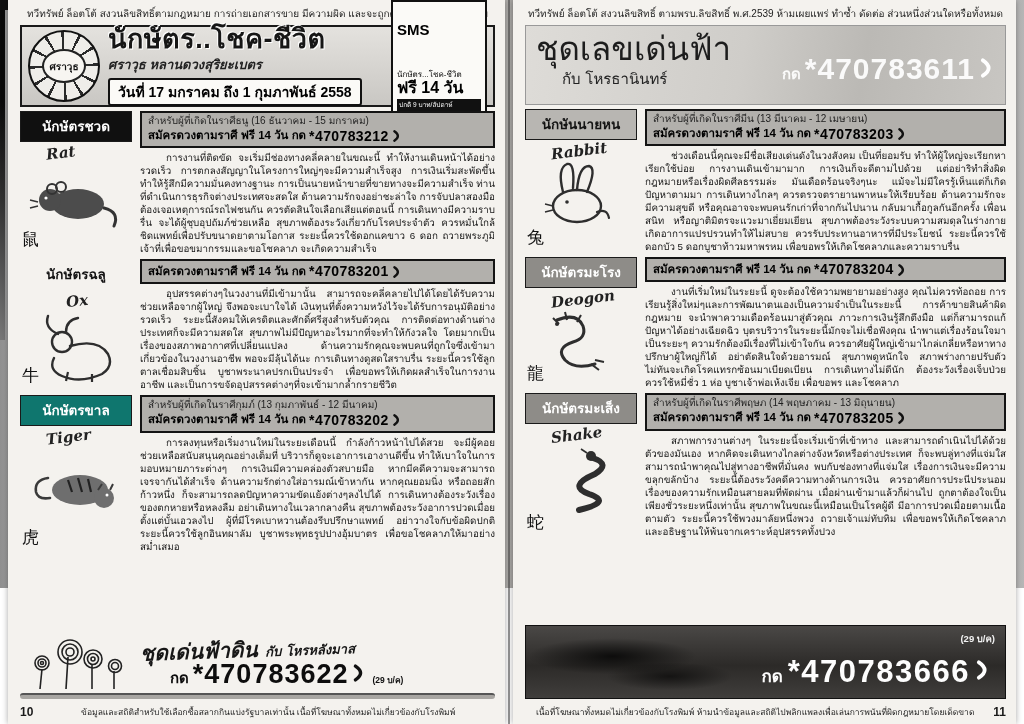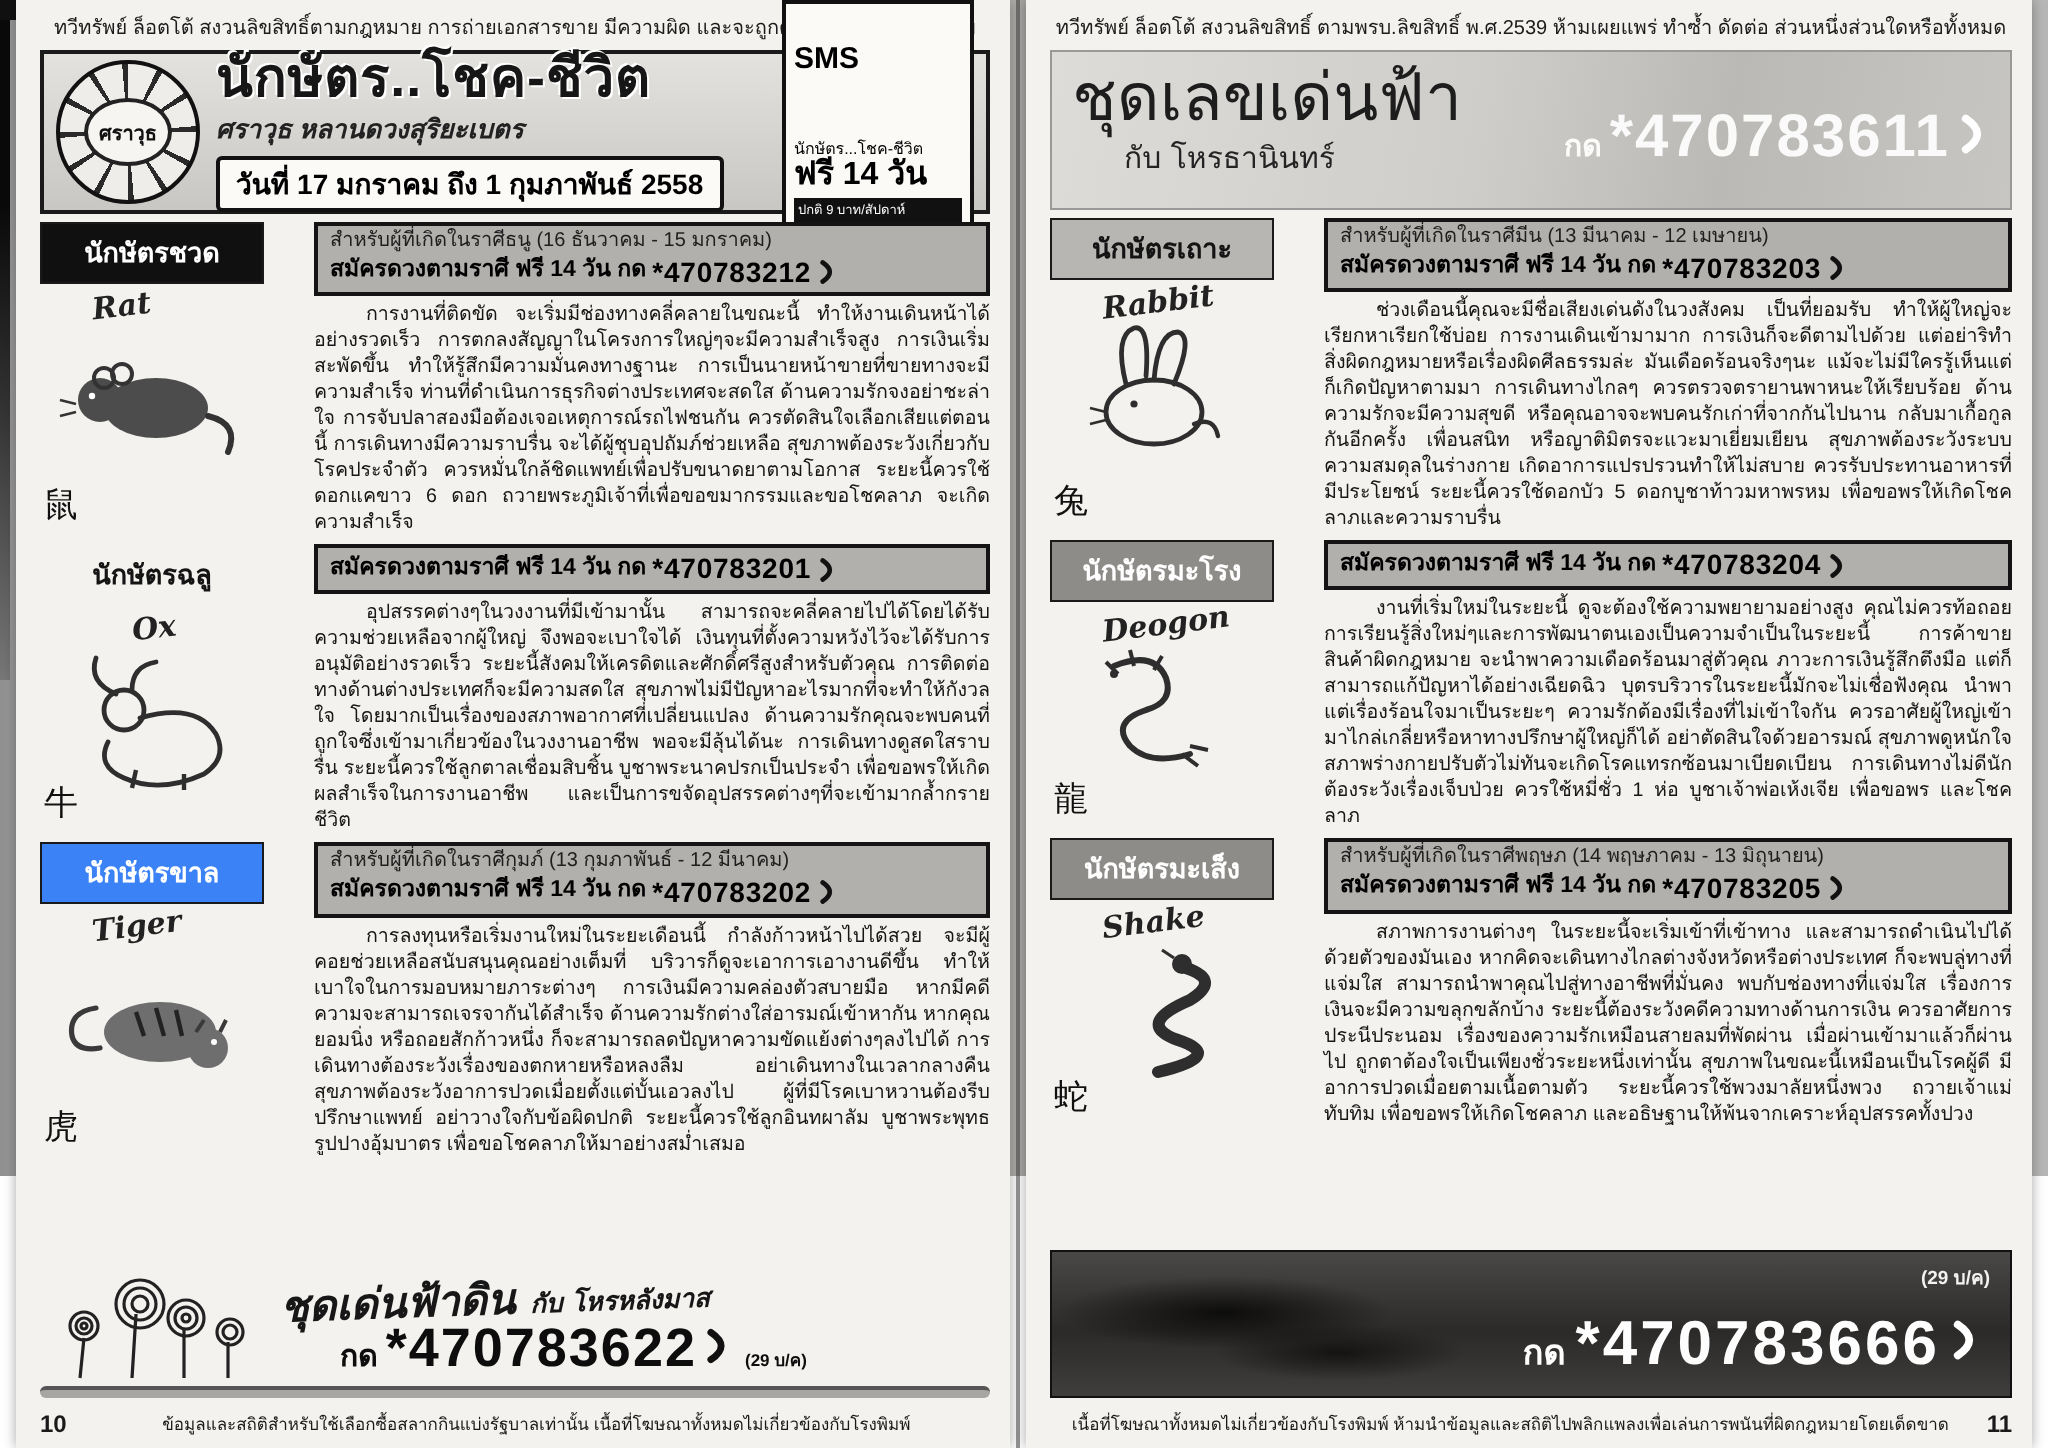--- a/index.html
+++ b/index.html
@@ -45,21 +45,21 @@
   .banner-r { position:relative; border:1px solid #999; height:80px;
     background:linear-gradient(100deg,#dedcd8 0%,#cfcdc9 45%,#bbb9b5 70%,#c8c6c2 100%); padding:6px 10px; }
   .banner-r-title { font-size:33px; color:#1d1d1d; line-height:1; font-family:"DejaVu Serif",serif; }
   .banner-r-sub { font-size:15px; color:#232323; margin:2px 0 0 26px; font-family:"DejaVu Serif",serif; }
   .banner-r-call { position:absolute; right:8px; top:26px; color:rgba(255,255,255,.92);
     font-weight:800; display:flex; align-items:baseline; gap:4px; }
   .banner-r-call .kd { font-size:15px; }
   .banner-r-call .num { font-size:30px; letter-spacing:1px; }
 
   
-  .section { display:flex; gap:25px; }
+  .section { display:flex; gap:8px; }
   .sec-left { width:112px; flex:none; display:flex; flex-direction:column; align-items:center; }
   .sec-chip { width:100%; text-align:center; font-weight:800; font-size:13.5px;
     padding:3px 0 4px; border:1px solid #1a1a1a; }
   .animal { position:relative; width:100%; flex:1; margin-top:2px; }
   .animal-en { position:absolute; left:26px; top:0; font-family:"DejaVu Serif",serif;
     font-style:italic; font-weight:bold; font-size:15px; color:#222; transform:rotate(-7deg); }
   .animal-cn { position:absolute; left:2px; bottom:4px; font-size:17px; color:#111; }
   .animal svg { position:absolute; left:8px; top:20px; }
   .sec-right { flex:1; min-width:0; }
   .sub-box { background:#b2b0ac; border:2px solid #141414; padding:2px 6px; margin-bottom:3px; }
@@ -192,21 +192,21 @@
                   </svg>
                 </span>
             </div>
           </div>
           <div class="body-text">อุปสรรคต่างๆในวงงานที่มีเข้ามานั้น สามารถจะคลี่คลายไปได้โดยได้รับความช่วยเหลือจากผู้ใหญ่ จึงพอจะเบาใจได้ เงินทุนที่ตั้งความหวังไว้จะได้รับการอนุมัติอย่างรวดเร็ว ระยะนี้สังคมให้เครดิตและศักดิ์ศรีสูงสำหรับตัวคุณ การติดต่อทางด้านต่างประเทศก็จะมีความสดใส สุขภาพไม่มีปัญหาอะไรมากที่จะทำให้กังวลใจ โดยมากเป็นเรื่องของสภาพอากาศที่เปลี่ยนแปลง ด้านความรักคุณจะพบคนที่ถูกใจซึ่งเข้ามาเกี่ยวข้องในวงงานอาชีพ พอจะมีลุ้นได้นะ การเดินทางดูสดใสราบรื่น ระยะนี้ควรใช้ลูกตาลเชื่อมสิบชิ้น บูชาพระนาคปรกเป็นประจำ เพื่อขอพรให้เกิดผลสำเร็จในการงานอาชีพ และเป็นการขจัดอุปสรรคต่างๆที่จะเข้ามากล้ำกรายชีวิต</div>
         </div>
       </div>
 
       <div class="section">
         <div class="sec-left">
-          <div class="sec-chip" style="background: #3b82f6; color: rgb(255, 255, 255); text-align: center;">นักษัตรขาล</div>
+          <div class="sec-chip" style="background: #0f766e; color: rgb(255, 255, 255); text-align: center;">นักษัตรขาล</div>
           <div class="animal">
             <span class="animal-en">Tiger</span>
             <span class="animal-cn">虎</span>
             <svg class="sketch" width="92" height="66" viewBox="0 0 92 66">
               <path d="M20 30 q-14 2 -12 14 q2 8 14 6" fill="none" stroke="#3a3a3a" stroke-width="2.6" stroke-linecap="round"></path>
               <ellipse cx="52" cy="42" rx="28" ry="15" fill="#6e6e6e"></ellipse>
               <circle cx="76" cy="50" r="10" fill="#6e6e6e"></circle>
               <path d="M40 32 l4 12 M50 30 l4 14 M60 31 l3 13" stroke="#222" stroke-width="2.2"></path>
               <circle cx="79" cy="47" r="1.5" fill="#fff"></circle>
               <path d="M70 42 l4 -6 M82 42 l3 -6" stroke="#3a3a3a" stroke-width="2"></path>
@@ -287,21 +287,21 @@
           <span class="phone-icon" style="width:18px;height:22px;">
               <svg viewBox="0 0 14 14" style="width:18px;height:22px;">
                 <path d="M3 1 Q12 7 3 13" fill="none" stroke="#fff" stroke-width="3" stroke-linecap="round"></path>
               </svg>
             </span>
         </div>
       </div>
 
       <div class="section">
         <div class="sec-left">
-          <div class="sec-chip" style="background: rgb(184, 182, 178); color: rgb(20, 20, 20);">นักษัตรเถาะ</div>
+          <div class="sec-chip" style="background: rgb(184, 182, 178); color: rgb(20, 20, 20);">นักษันนายหน</div>
           <div class="animal">
             <span class="animal-en">Rabbit</span>
             <span class="animal-cn">兔</span>
             <svg class="sketch" width="92" height="70" viewBox="0 0 92 70">
               <path d="M30 30 q-6 -24 4 -28 q8 -2 6 24 M44 28 q2 -24 12 -24 q8 2 -2 26" fill="none" stroke="#2e2e2e" stroke-width="2.4" stroke-linecap="round"></path>
               <ellipse cx="44" cy="44" rx="24" ry="16" fill="none" stroke="#2e2e2e" stroke-width="2.4"></ellipse>
               <path d="M64 50 q10 -4 12 6" fill="none" stroke="#2e2e2e" stroke-width="2.2" stroke-linecap="round"></path>
               <circle cx="34" cy="40" r="1.8" fill="#2e2e2e"></circle>
               <path d="M20 44 l-8 -2 M20 48 l-8 2" stroke="#2e2e2e" stroke-width="1.4"></path>
             </svg>

